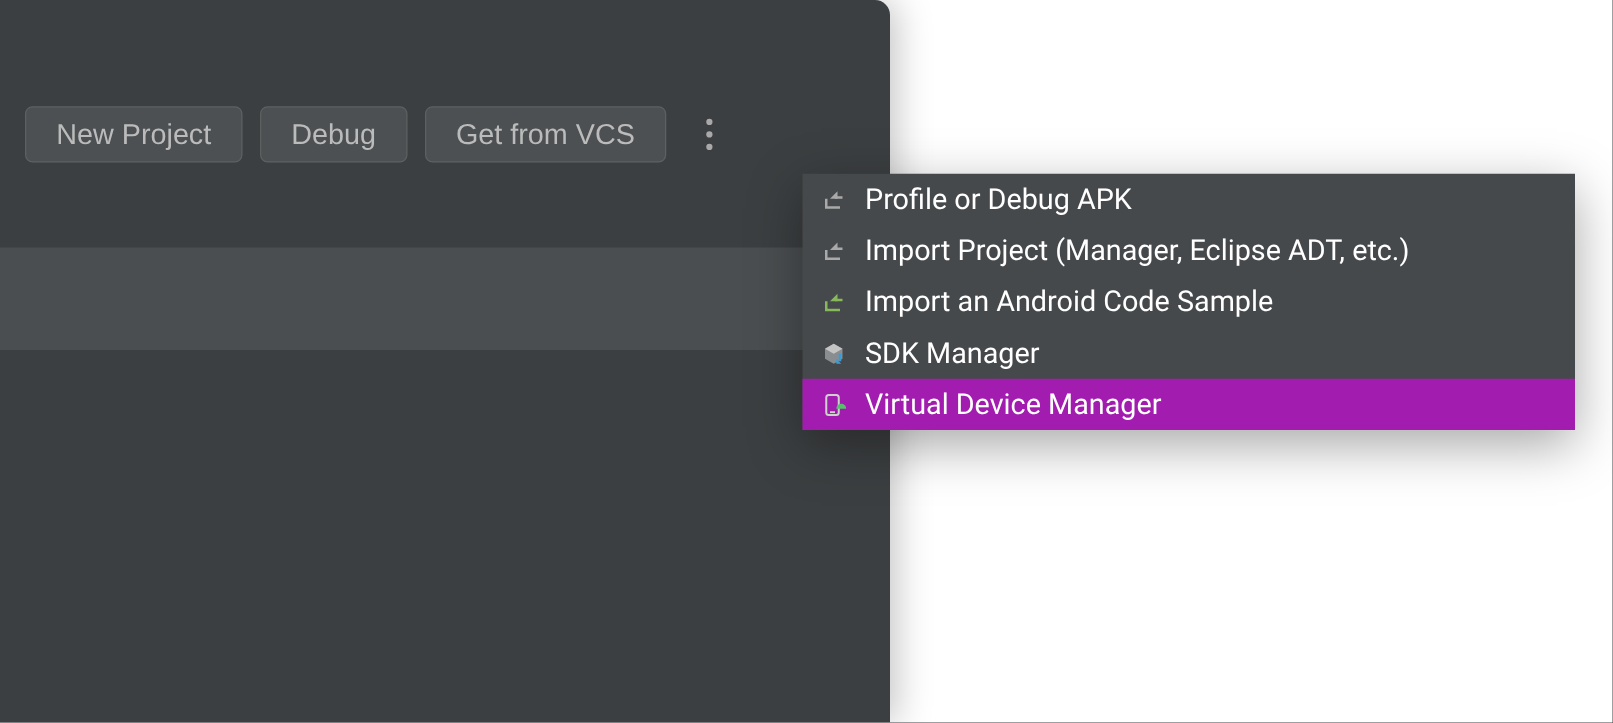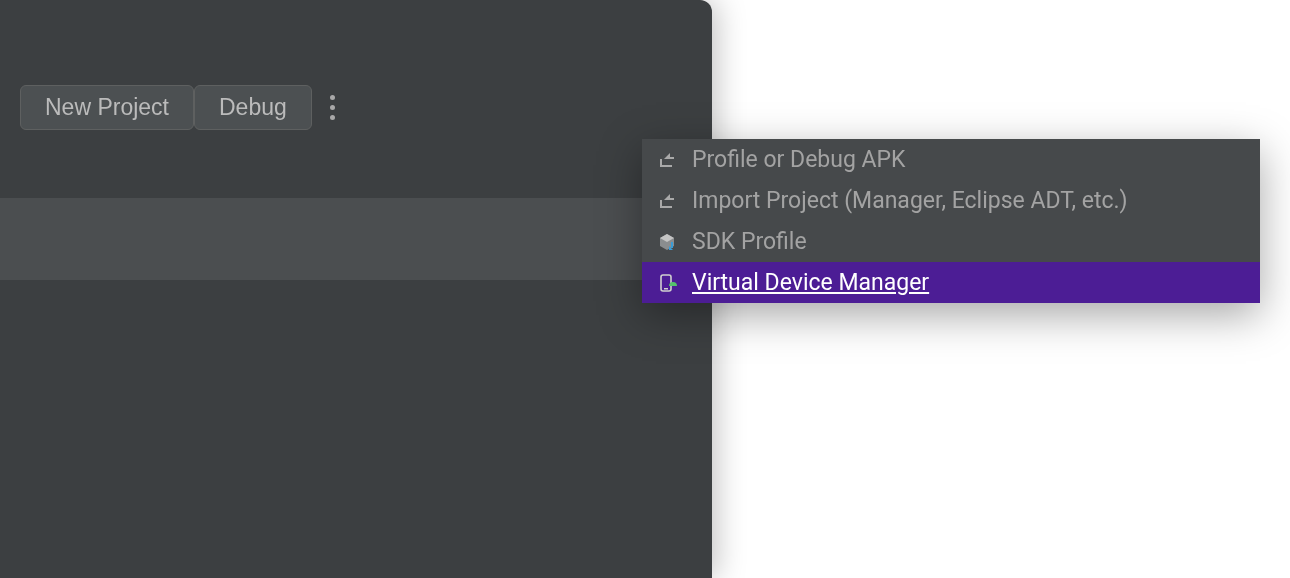--- a/index.html
+++ b/index.html
@@ -21,20 +21,21 @@
       top: 0;
       width: 712px;
       height: 578px;
       background: #3c3f41;
       border-top-right-radius: 12px;
       box-shadow: 4px 0 30px rgba(0,0,0,0.25);
     }
     .toolbar {
       display: flex;
       align-items: center;
+      gap: 14px;
       padding: 85px 0 0 20px;
     }
     .btn {
       background: #4c5052;
       border: 1px solid #5e6060;
       color: #bbbbbb;
       font-size: 23px;
       padding: 8px 24px;
       border-radius: 6px;
       cursor: pointer;
@@ -70,46 +71,46 @@
       background: #46494b;
       border-radius: 0;
       box-shadow: 0 12px 40px rgba(0,0,0,0.35);
       min-width: 618px;
     }
     .menu-item {
       display: flex;
       align-items: center;
       gap: 14px;
       padding: 7px 18px 7px 14px;
-      color: #a3a3a3;
+      color: #ffffff;
       font-size: 23px;
       cursor: pointer;
       white-space: nowrap;
     }
     .menu-item.highlighted {
-      background: #4c1d95;
+      background: #a21caf;
       color: #ffffff;
-      text-decoration: underline;
     }
     .menu-icon {
       width: 22px;
       height: 22px;
       flex-shrink: 0;
       display: inline-flex;
       align-items: center;
       justify-content: center;
     }
   </style>
 </head>
 <body>
 
 <div class="window">
   <div class="toolbar">
     <button class="btn">New Project</button>
     <button class="btn">Debug</button>
+    <button class="btn">Get from VCS</button>
     <div class="more-dots">
       <span></span>
       <span></span>
       <span></span>
     </div>
   </div>
   <div class="stripe"></div>
 </div>
 
 <div class="dropdown">
@@ -129,31 +130,41 @@
     <span class="menu-icon">
       <svg viewBox="0 0 20 20" width="20" height="20">
         <path d="M3 17 L3 9 L5 9 L5 15 L15 15 L15 17 Z" fill="#a9a9a9"></path>
         <path d="M13 3 L7 9 L13 9 Z" fill="#a9a9a9"></path>
         <rect x="11" y="7" width="6" height="2" fill="#a9a9a9"></rect>
       </svg>
     </span>
     <span>Import Project (Manager, Eclipse ADT, etc.)</span>
   </div>
 
+  <div class="menu-item">
+    <span class="menu-icon">
+      <svg viewBox="0 0 20 20" width="20" height="20">
+        <path d="M3 17 L3 9 L5 9 L5 15 L15 15 L15 17 Z" fill="#86b95a"></path>
+        <path d="M13 3 L7 9 L13 9 Z" fill="#86b95a"></path>
+        <rect x="11" y="7" width="6" height="2" fill="#86b95a"></rect>
+      </svg>
+    </span>
+    <span>Import an Android Code Sample</span>
+  </div>
 
   <div class="menu-item">
     <span class="menu-icon">
       <svg viewBox="0 0 20 20" width="20" height="20">
         <path d="M10 2 L17 6 L17 14 L10 18 L3 14 L3 6 Z" fill="#8a8d8f"></path>
         <path d="M10 2 L17 6 L10 10 L3 6 Z" fill="#c4c4c4"></path>
         <path d="M12 14 L16 18 L12 18 Z" fill="#3a9cd6"></path>
         <rect x="14" y="10" width="2" height="6" fill="#3a9cd6"></rect>
       </svg>
     </span>
-    <span>SDK Profile</span>
+    <span>SDK Manager</span>
   </div>
 
   <div class="menu-item highlighted">
     <span class="menu-icon">
       <svg viewBox="0 0 20 20" width="20" height="20">
         <rect x="4" y="2" width="10" height="16" rx="2" fill="none" stroke="#d0d0d0" stroke-width="1.6"></rect>
         <rect x="7" y="15" width="4" height="1.5" fill="#d0d0d0"></rect>
         <path d="M12 13 a4 4 0 0 1 8 0 Z" fill="#55c26b"></path>
       </svg>
     </span>

